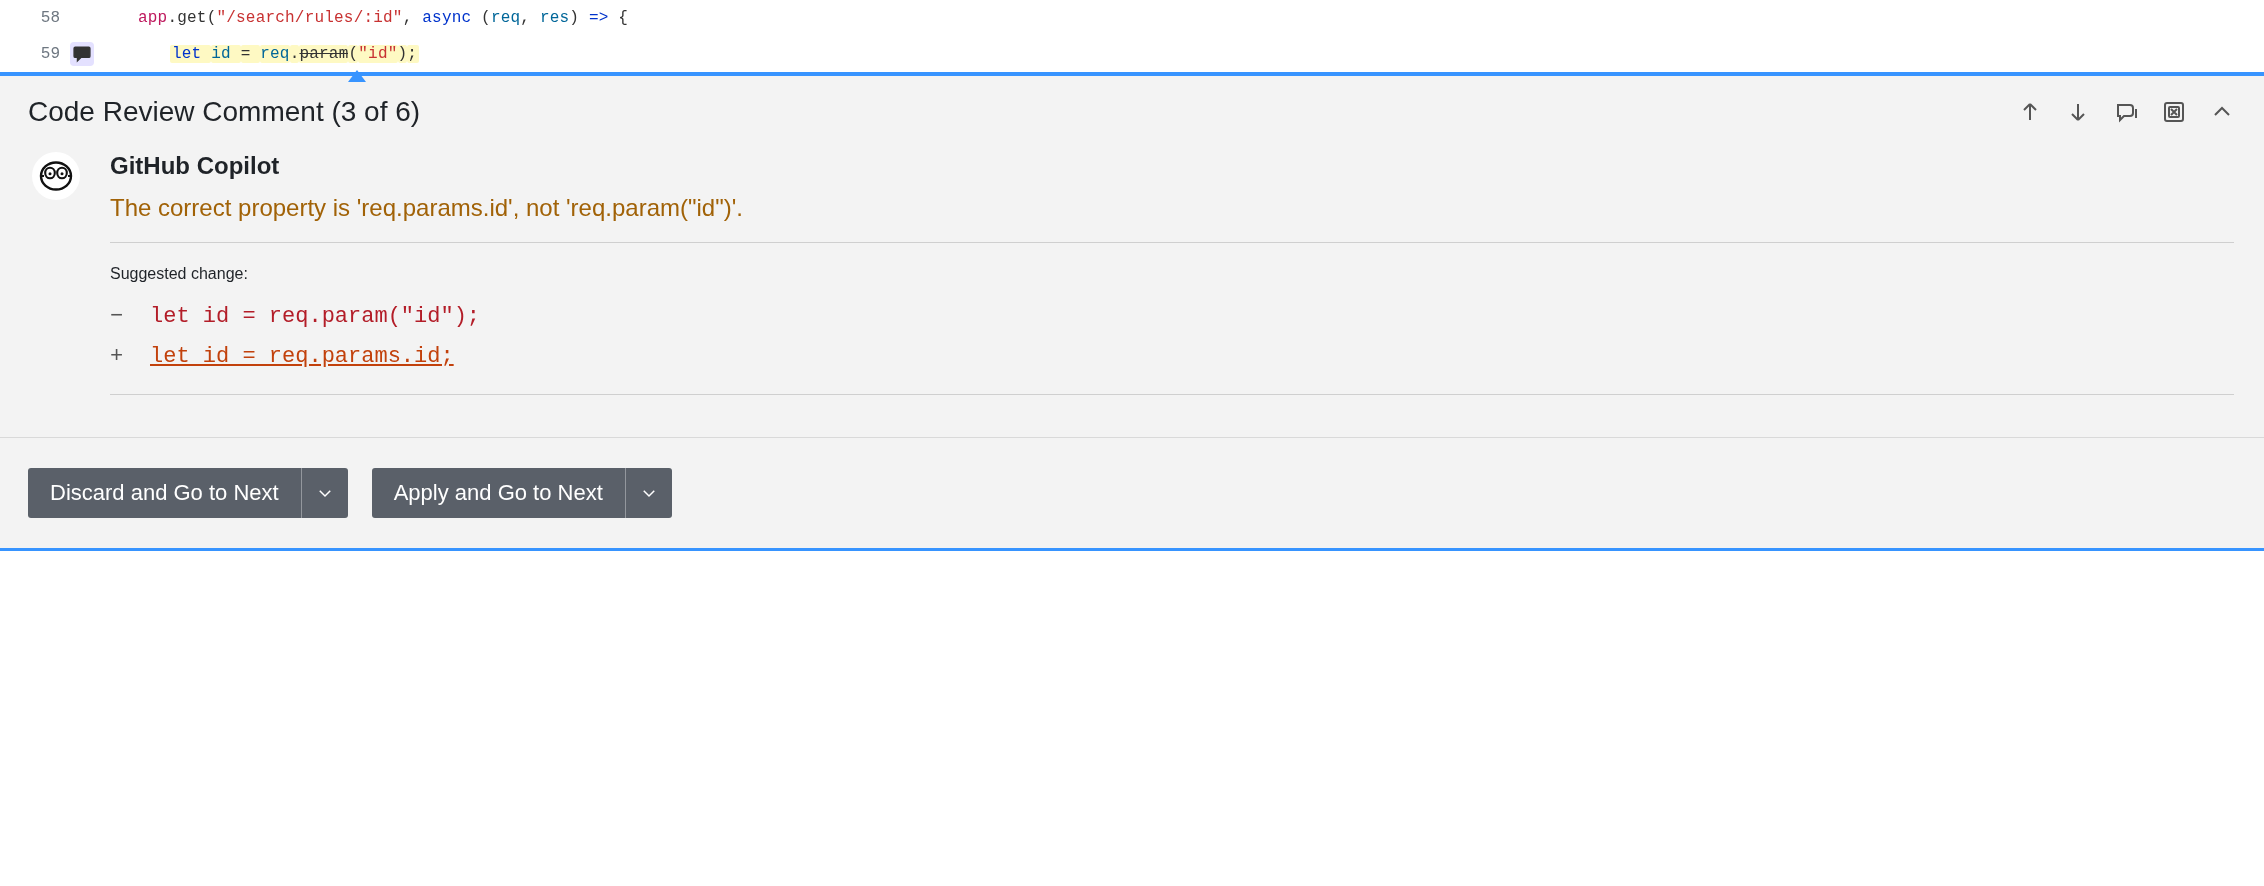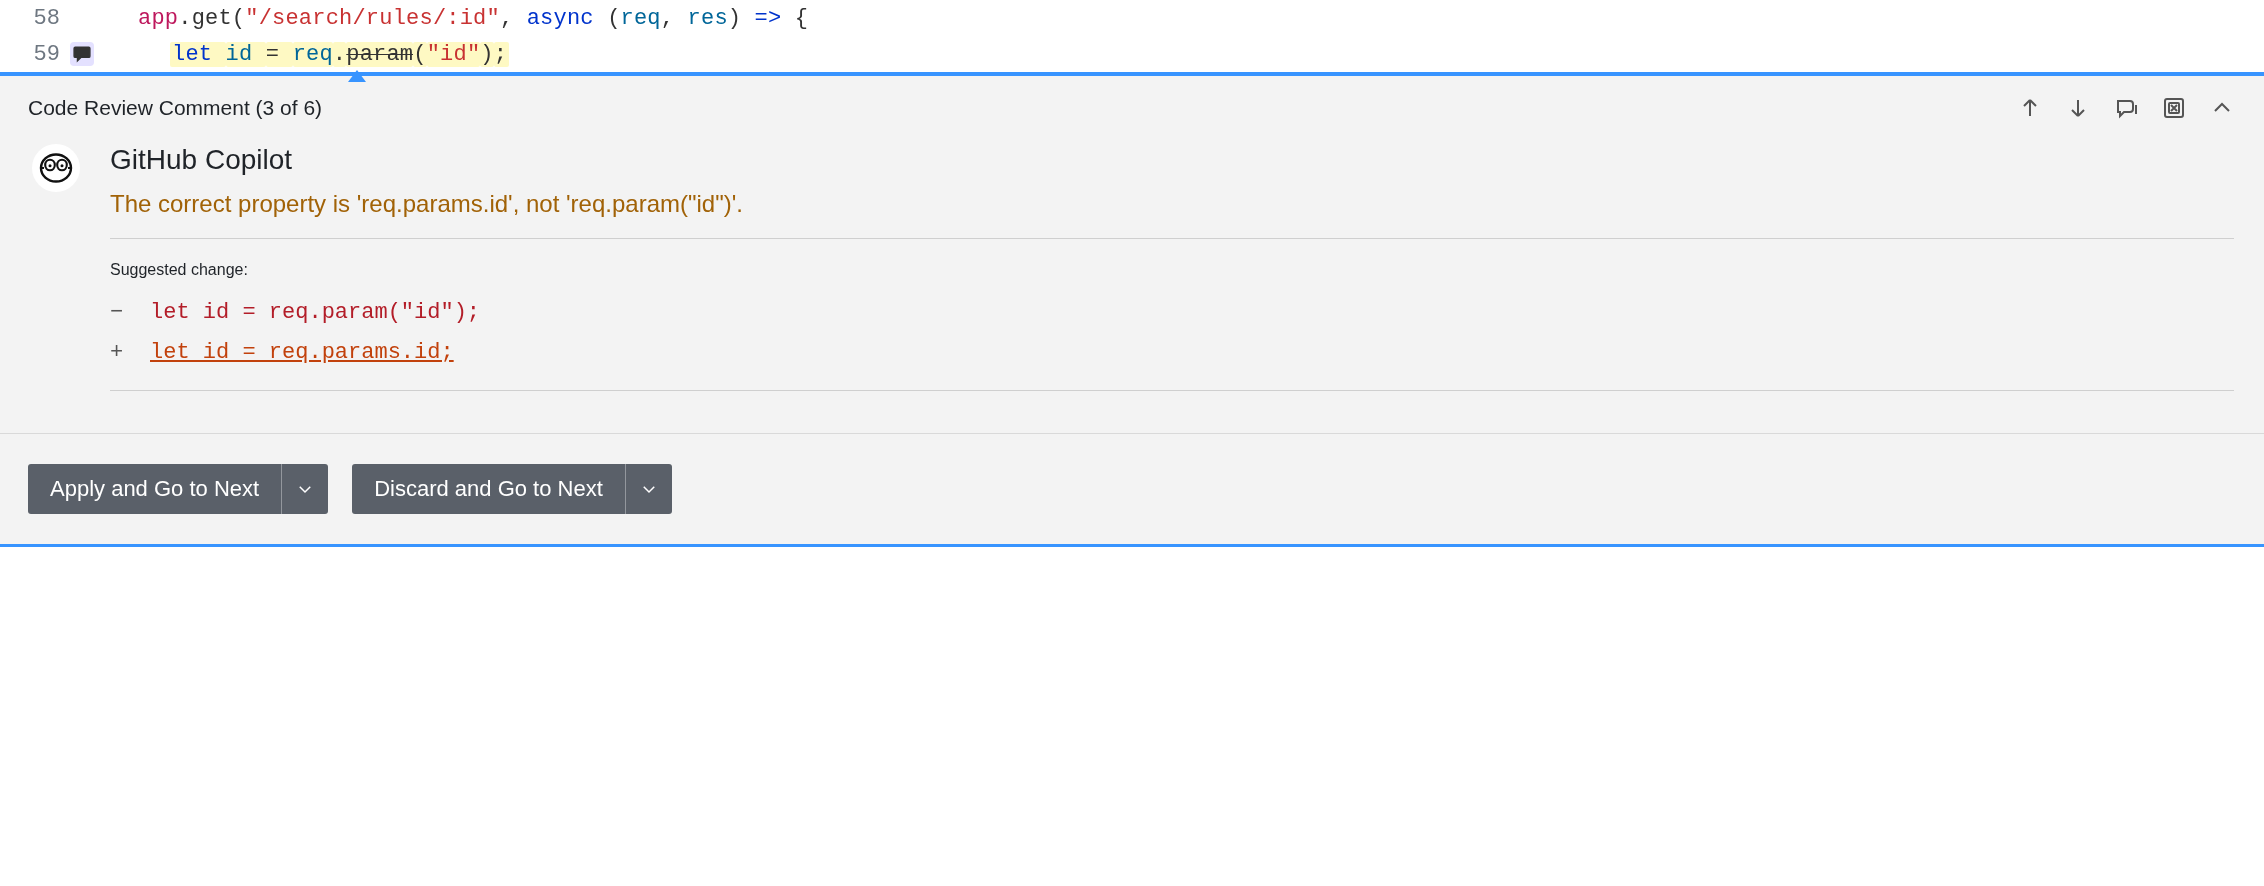--- a/index.html
+++ b/index.html
@@ -11,21 +11,21 @@
     width: 2264px;
   }
   .mono { font-family: "SF Mono", ui-monospace, Menlo, Consolas, "Liberation Mono", monospace; }
 
   
   .code-area { background: #ffffff; }
   .code-line {
     display: flex;
     align-items: center;
     height: 36px;
-    font-size: 22px;
+    font-size: 16px;
   }
   .gutter {
     width: 108px;
     display: flex;
     align-items: center;
     justify-content: flex-end;
     gap: 10px;
     padding-right: 14px;
     color: #6e7781;
     user-select: none;
@@ -66,21 +66,21 @@
   .comment-panel {
     background: #f3f3f3;
     border-bottom: 3px solid #3794ff;
     padding: 20px 30px 30px 28px;
   }
   .panel-header {
     display: flex;
     align-items: center;
     justify-content: space-between;
     margin-bottom: 24px;
-    font-size: 21px;
+    font-size: 28px;
     color: #1f2328;
   }
   .panel-header .title { font-weight: 400; }
   .panel-header .actions { display: flex; gap: 24px; align-items: center; color: #555; }
   .panel-header .actions .act { cursor: pointer; display:flex; align-items:center; }
   .panel-header .actions .act svg { width: 24px; height: 24px; }
   .panel-header .actions .act.stroke svg { stroke: #555; fill: none; stroke-width: 2; }
 
   .comment-body {
     display: flex;
@@ -89,21 +89,21 @@
   }
   .avatar {
     width: 48px; height: 48px;
     border-radius: 50%;
     background: #ffffff;
     display: flex; align-items: center; justify-content: center;
     flex-shrink: 0;
   }
   .avatar svg { width: 36px; height: 36px; }
   .comment-main { flex: 1; }
-  .author { font-weight: 400; font-size: 28px; margin-bottom: 14px; }
+  .author { font-weight: 700; font-size: 24px; margin-bottom: 14px; }
   .comment-text { font-size: 24px; margin-bottom: 20px; color: #a16207; }
 
   .rule { border-top: 1px solid #cfcfcf; }
 
   .suggest-label { font-size: 16px; margin: 22px 0 14px; }
   .diff { font-size: 22px; line-height: 1.8; }
   .diff-line { display: flex; align-items: baseline; }
   .diff-sign { width: 40px; color: #555; }
   .diff-del  { color: #b31d28; }
   .diff-add  { color: #c2410c; text-decoration: underline; }
@@ -231,30 +231,30 @@
       </div>
 
       <div class="rule-bottom"></div>
     </div>
   </div>
 
   <div class="panel-footer-sep"></div>
 
   <div class="buttons">
     <div class="btn-split">
+      <div class="main">Discard and Go to Next</div>
+      <div class="chev">
+        <svg viewBox="0 0 24 24">
+            <path d="M5 9l7 7 7-7"></path>
+          </svg>
+      </div>
+    </div>
+    <div class="btn-split">
       <div class="main">Apply and Go to Next</div>
       <div class="chev">
         <svg viewBox="0 0 24 24">
             <path d="M5 9l7 7 7-7"></path>
           </svg>
       </div>
     </div>
-    <div class="btn-split">
-      <div class="main">Discard and Go to Next</div>
-      <div class="chev">
-        <svg viewBox="0 0 24 24">
-            <path d="M5 9l7 7 7-7"></path>
-          </svg>
-      </div>
-    </div>
   </div>
 
 </div>
 
 </body></html>

